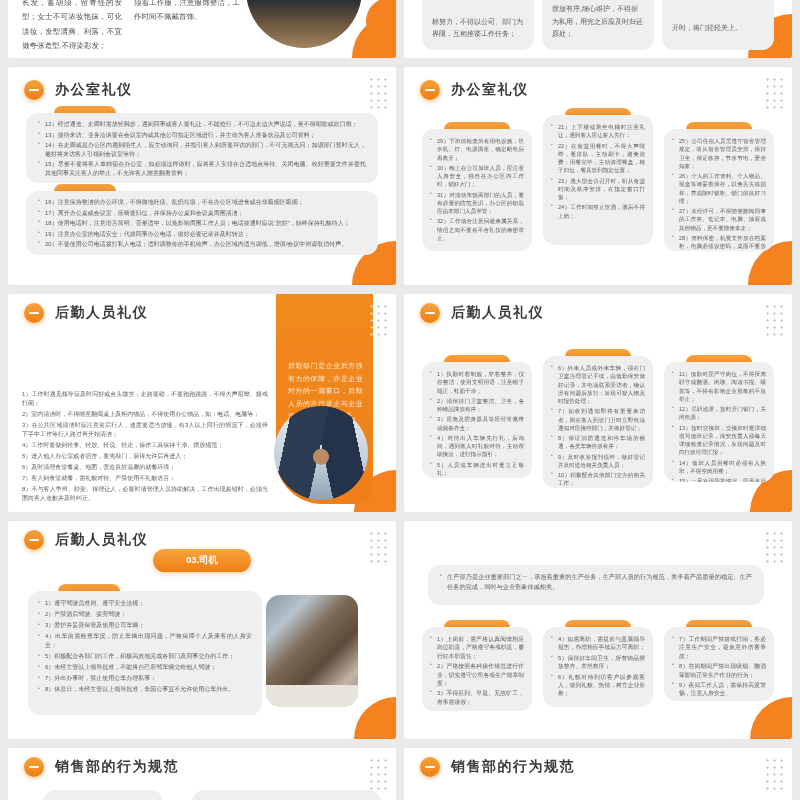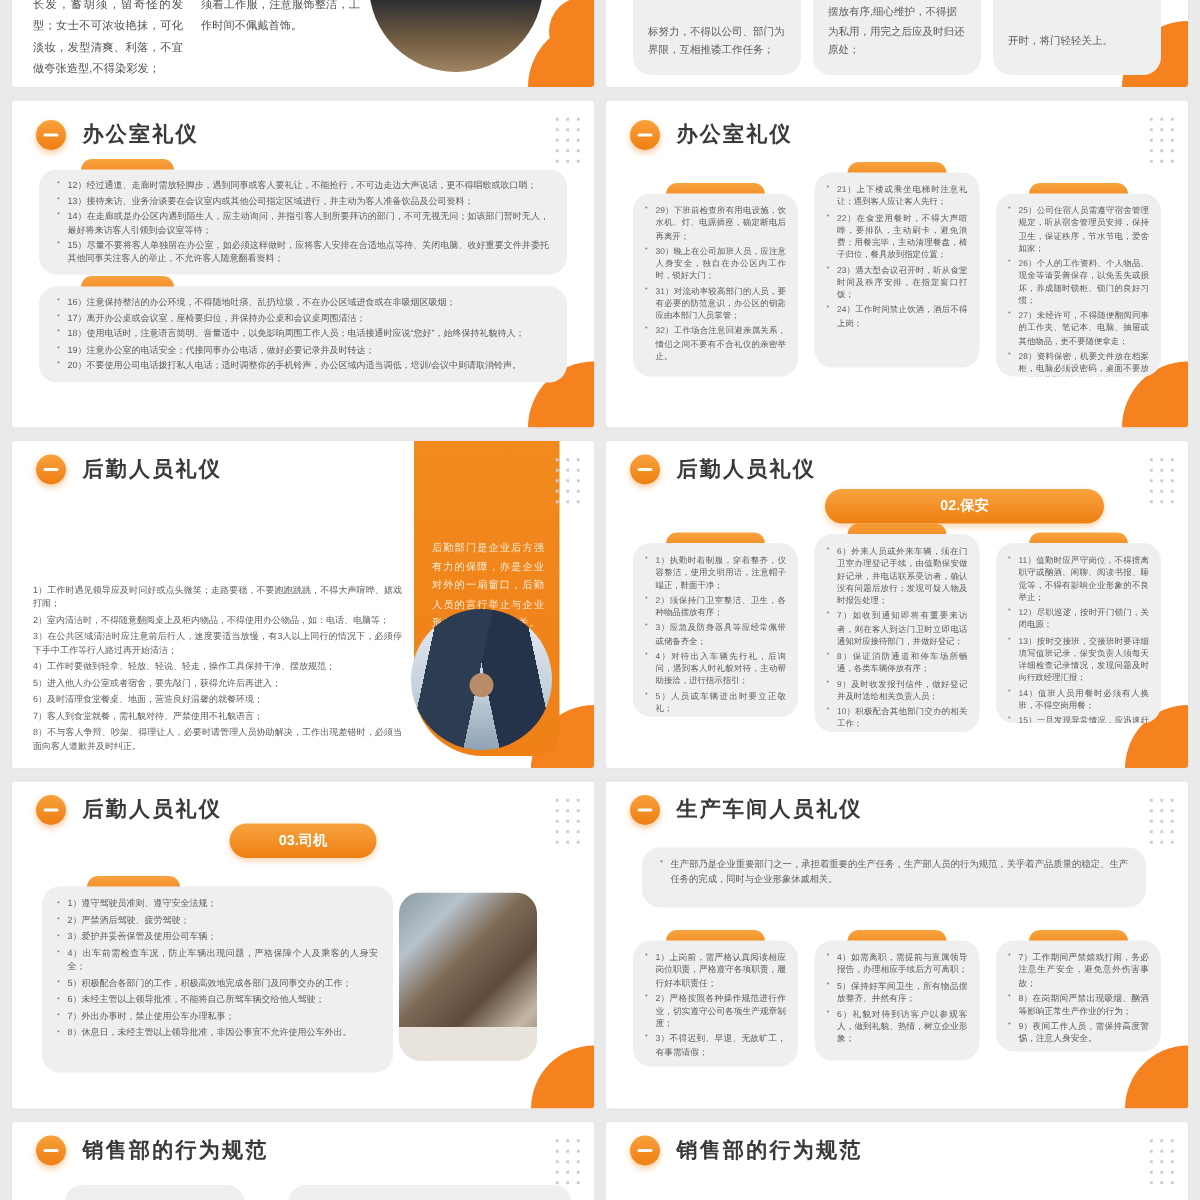--- a/index.html
+++ b/index.html
@@ -169,21 +169,20 @@
       <div class="handshake" style="left:-2px;top:112px;width:94px;height:94px;"></div>
     </div>
   </section>
 
   <section class="slide" style="left:404px;top:294px;">
     <div class="hdr" style="top:9px;">
       <span class="hicon"></span>
       <span class="htitle">后勤人员礼仪</span>
     </div>
     <div class="dots"></div>
-    <div class="pill" style="left:146px;top:32px;width:186px;height:23px;font-size:9.5px;">02.保安</div>
 
     <div class="peek" style="left:40px;top:61px;width:66px;"></div>
     <div class="card" style="left:18px;top:68px;width:110px;height:116px;">
       <div class="blist fs56" style="margin:8px 8px;">
           <div class="bullet">1）执勤时着制服，穿着整齐，仪容整洁，使用文明用语，注意帽子端正，鞋面干净；</div>
           <div class="bullet">2）须保持门卫室整洁、卫生，各种物品摆放有序；</div>
           <div class="bullet">3）应急及防身器具等应经常佩带或储备齐全；</div>
           <div class="bullet">4）对待出入车辆先行礼，后询问，遇到客人时礼貌对待，主动帮助接洽，进行指示指引；</div>
           <div class="bullet">5）人员或车辆进出时要立正敬礼；</div>
         </div>
@@ -229,24 +228,20 @@
           <div class="bullet">6）未经主管以上领导批准，不能将自己所驾车辆交给他人驾驶；</div>
           <div class="bullet">7）外出办事时，禁止使用公车办理私事；</div>
           <div class="bullet">8）休息日，未经主管以上领导批准，非因公事宜不允许使用公车外出。</div>
         </div>
     </div>
     <div class="photo-rect" style="left:258px;top:74px;width:92px;height:112px;"></div>
     <div class="corner" style="width:42px;height:42px;"></div>
   </section>
 
   <section class="slide" style="left:404px;top:521px;">
-    <div class="hdr" style="top:9px;">
-      <span class="hicon"></span>
-      <span class="htitle">生产车间人员礼仪</span>
-    </div>
     <div class="dots"></div>
     <div class="card" style="left:24px;top:44px;width:336px;height:40px;">
       <div class="bullet" style="font-size:6.2px;line-height:1.6;margin:7px 12px;">生产部乃是企业重要部门之一，承担着重要的生产任务，生产部人员的行为规范，关乎着产品质量的稳定、生产任务的完成，同时与企业形象休戚相关。</div>
     </div>
     <div class="peek" style="left:40px;top:99px;width:66px;"></div>
     <div class="card" style="left:18px;top:106px;width:110px;height:84px;">
       <div class="blist fs58" style="margin:8px 8px;">
           <div class="bullet">1）上岗前，需严格认真阅读相应岗位职责，严格遵守各项职责，履行好本职责任；</div>
           <div class="bullet">2）严格按照各种操作规范进行作业，切实遵守公司各项生产规章制度；</div>
           <div class="bullet">3）不得迟到、早退、无故旷工，有事需请假；</div>

